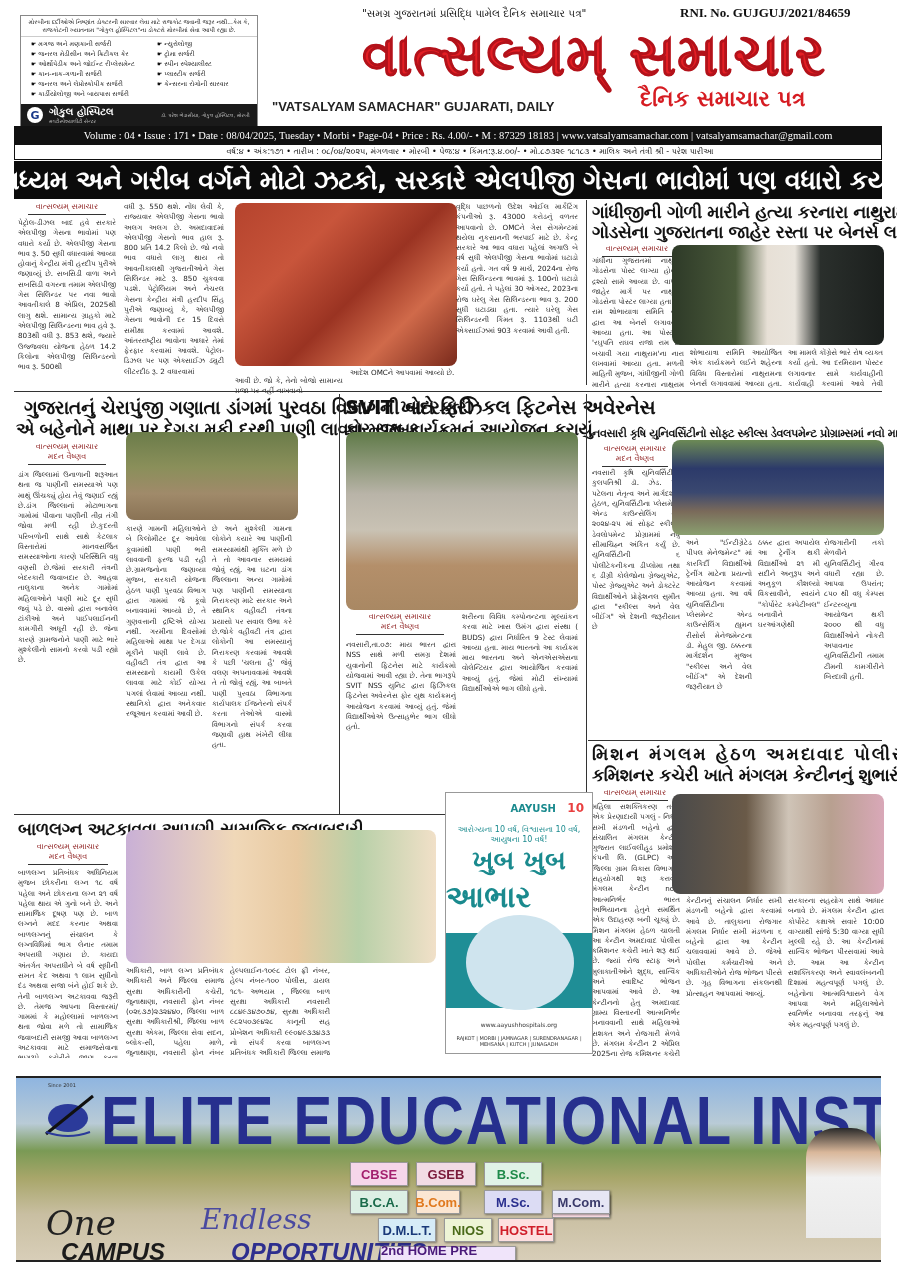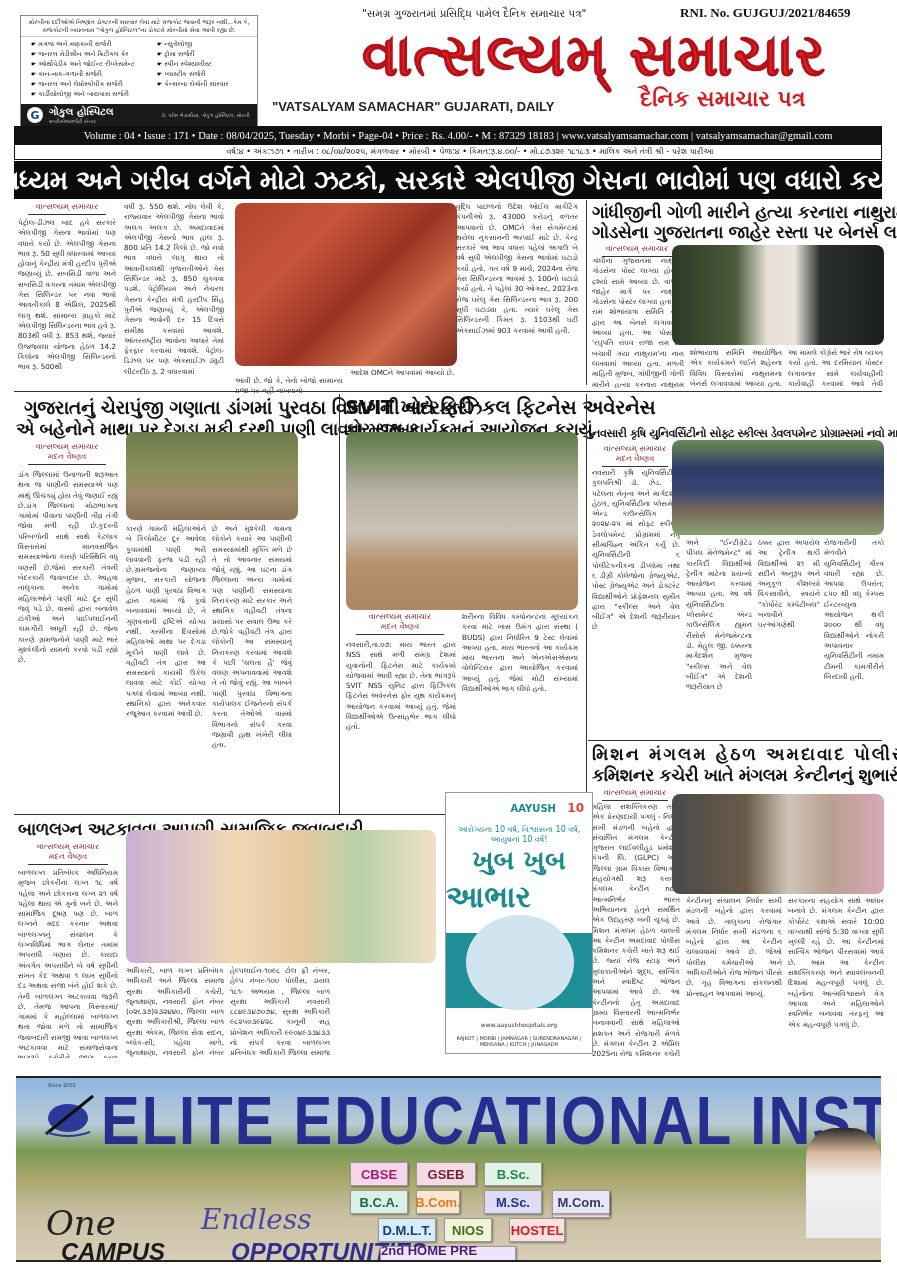--- a/index.html
+++ b/index.html
@@ -230,18 +230,18 @@
       <div class="course" style="left: 334px; top: 84px; width: 58px; color: rgb(163, 32, 110); background: rgb(246, 214, 234);">CBSE</div>
       <div class="course" style="left: 400px; top: 84px; width: 60px; color: rgb(122, 26, 58); background: rgb(242, 219, 228);">GSEB</div>
       <div class="course" style="left: 468px; top: 84px; width: 58px; color: rgb(30, 138, 74); background: rgb(224, 243, 230);">B.Sc.</div>
       <div class="course" style="left: 536px; top: 84px; width: 58px; color: rgb(208, 36, 76); background: rgb(251, 221, 228); margin-top: 32px;">B.B.A.</div>
       <div class="course" style="left: 334px; top: 112px; width: 58px; color: rgb(26, 106, 74); background: rgb(220, 239, 228);">B.C.A.</div>
       <div class="course" style="left: 400px; top: 112px; width: 44px; color: rgb(224, 122, 32); background: rgb(251, 230, 210);">B.Com.</div>
       <div class="course" style="left: 468px; top: 112px; width: 58px; color: rgb(42, 47, 142); background: rgb(220, 220, 244);">M.Sc.</div>
       <div class="course" style="left: 536px; top: 112px; width: 58px; color: rgb(58, 58, 106); background: rgb(230, 230, 244);">M.Com.</div>
       <div class="course" style="left: 362px; top: 140px; width: 58px; color: rgb(26, 58, 122); background: rgb(214, 236, 247);">D.M.L.T.</div>
       <div class="course" style="left: 428px; top: 140px; width: 48px; color: rgb(74, 106, 26); background: rgb(238, 244, 214);">NIOS</div>
-      <div class="course" style="left: 482px; top: 140px; width: 56px; color: rgb(208, 30, 42); background: rgb(253, 224, 224); margin-left: 11px;">HOSTEL</div>
+      <div class="course" style="left: 482px; top: 140px; width: 56px; color: rgb(208, 30, 42); background: rgb(253, 224, 224);">HOSTEL</div>
       <div class="course" style="left: 364px; top: 168px; width: 136px; color: rgb(74, 26, 122); background: rgb(240, 228, 250);">2nd HOME PRE SCHOOL</div>
     </div>
 
   <div class="person"></div>
 </div>
 
 </body></html>

